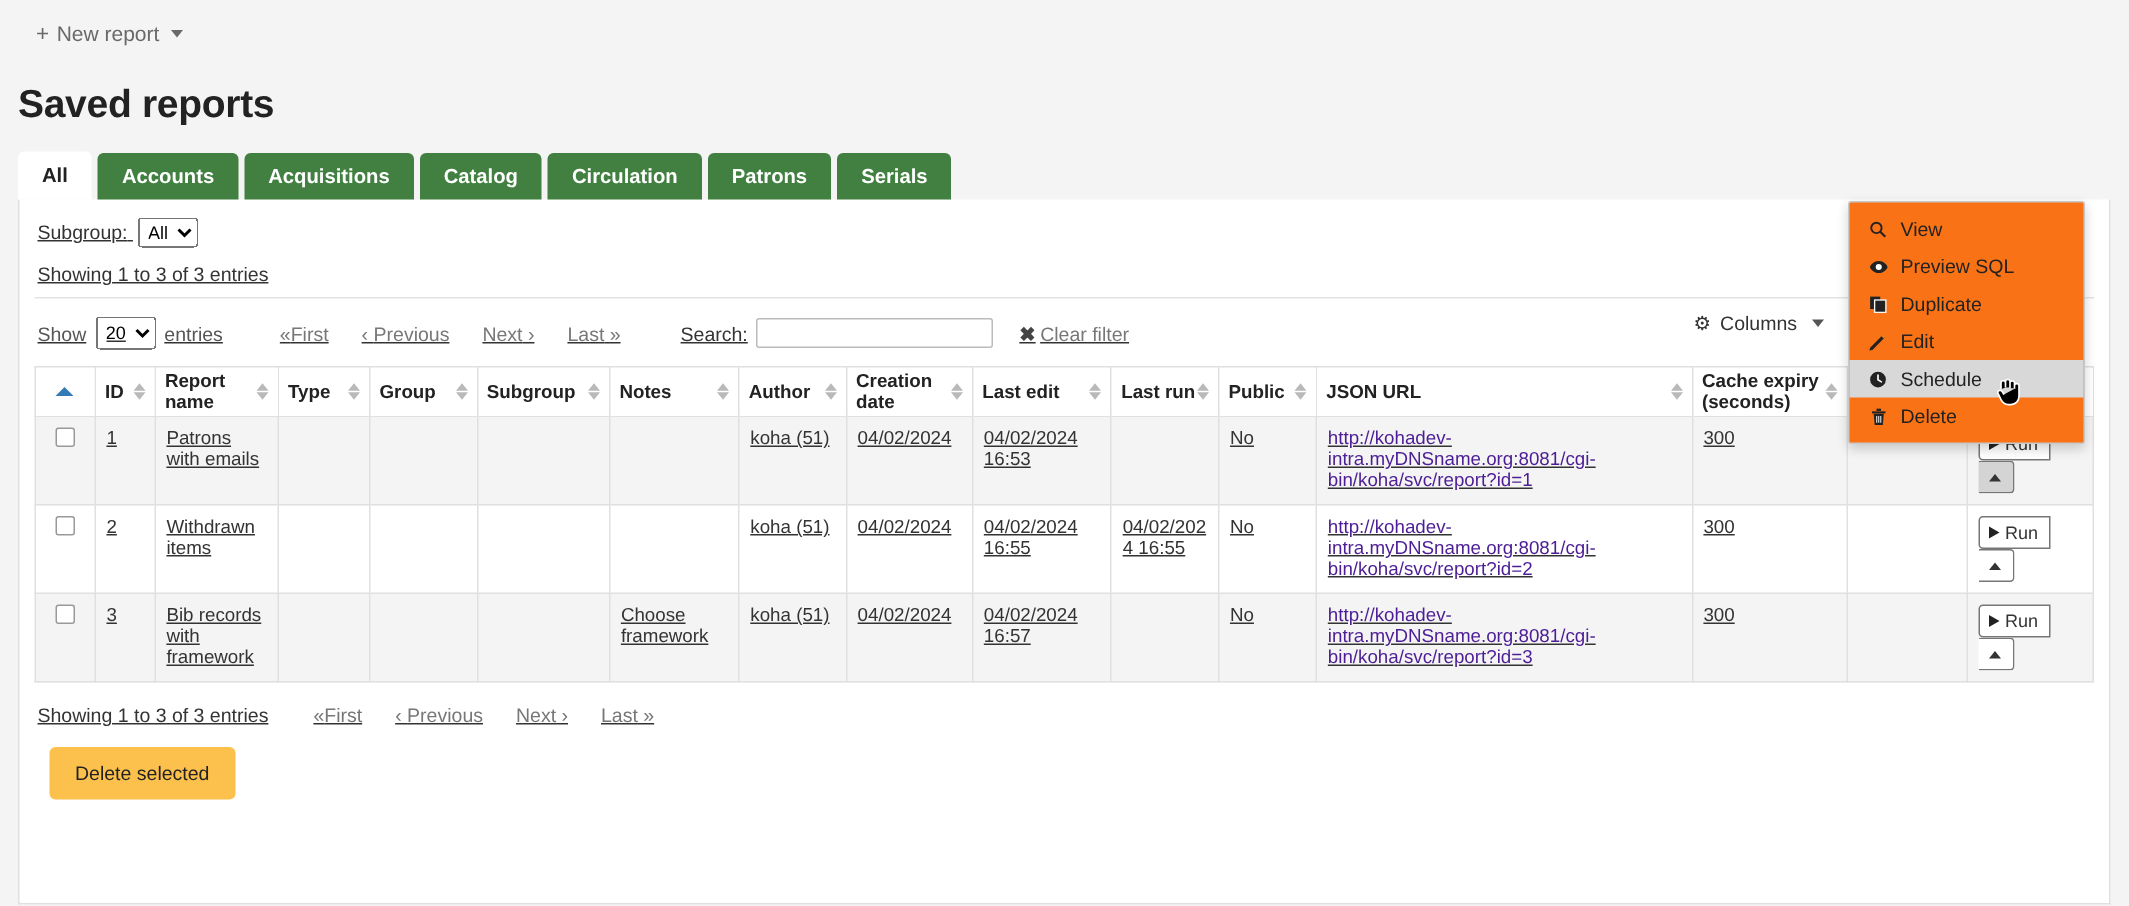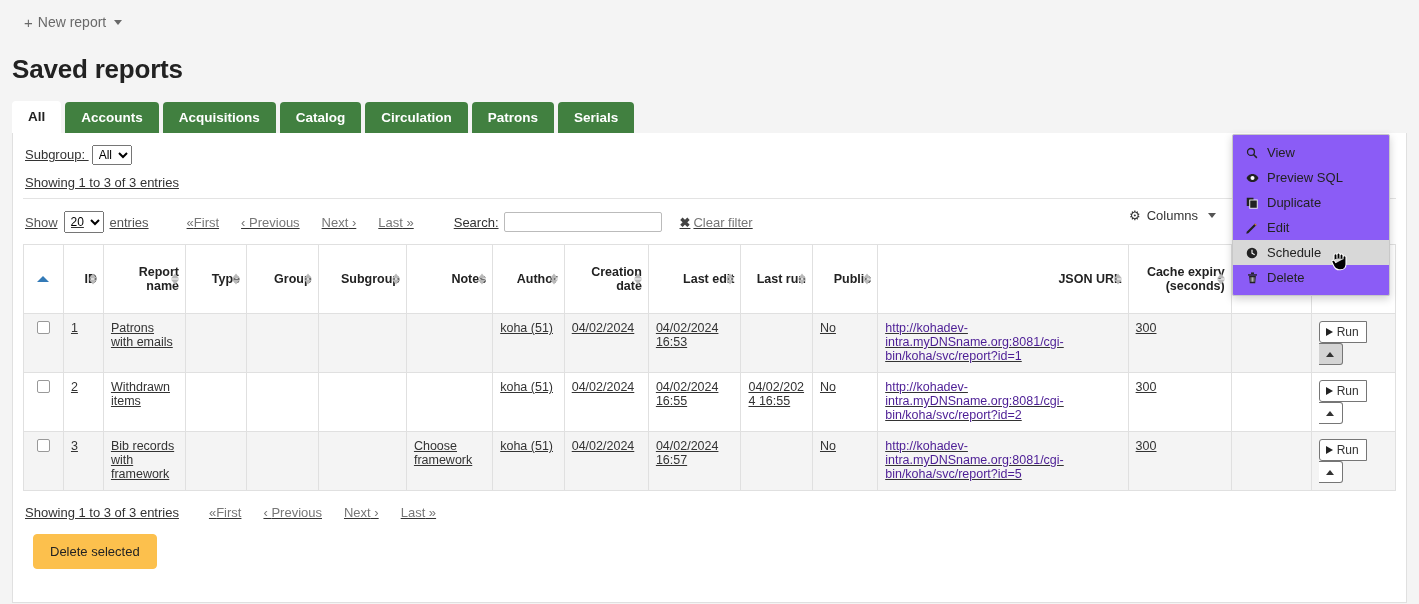--- a/index.html
+++ b/index.html
@@ -115,21 +115,21 @@
 
   
   table.dt {
     width: 100%; border-collapse: collapse;
     margin-top: 8px; table-layout: fixed;
   }
   table.dt th {
     background: #fff;
     border: 1px solid #e0e0e0;
     font-size: 12.5px; font-weight: bold; color: #222;
-    padding: 20px 6px; text-align: right;
+    padding: 2px 6px; text-align: left;
     vertical-align: middle;
     position: relative;
     cursor: pointer;
   }
   table.dt th .hdr { display: inline-block; }
   table.dt td {
     border: 1px solid #e0e0e0;
     padding: 7px 7px; font-size: 12.5px;
     color: #333; vertical-align: top;
     word-wrap: break-word; overflow-wrap: break-word;
@@ -208,21 +208,21 @@
     border-radius: 4px;
     padding: 9px 16px; font-size: 13px; color: #222;
     cursor: pointer;
   }
 
   
   .dropdown-menu {
     position: absolute;
     left: 1232px; top: 134px;
     width: 158px;
-    background: #8b5cf6;
+    background: #f97316;
     border: 1px solid #c8c8c8;
     box-shadow: 0 3px 8px rgba(0,0,0,.18);
     padding: 5px 0;
     z-index: 40;
     border-radius: 2px;
     text-align: center;
   }
   .dropdown-menu .mi {
     display: flex; align-items: center; gap: 8px;
     padding: 5px 12px;
@@ -491,21 +491,21 @@
           <td>Bib records with framework</td>
           <td></td>
           <td></td>
           <td></td>
           <td>Choose framework</td>
           <td>koha (51)</td>
           <td>04/02/2024</td>
           <td>04/02/2024 16:57</td>
           <td></td>
           <td>No</td>
-          <td class="url"><a href="#">http://kohadev-intra.myDNSname.org:8081/cgi-bin/koha/svc/report?id=5</a></td>
+          <td class="url"><a href="#">http://kohadev-intra.myDNSname.org:8081/cgi-bin/koha/svc/report?id=3</a></td>
           <td>300</td>
           <td></td>
           <td>
             <span class="btn-group">
               <span class="btn-run">
                 <i class="play"></i>
                 <span>Run</span>
               </span>
               <span class="btn-toggle">
                 <i class="caret-up"></i>

